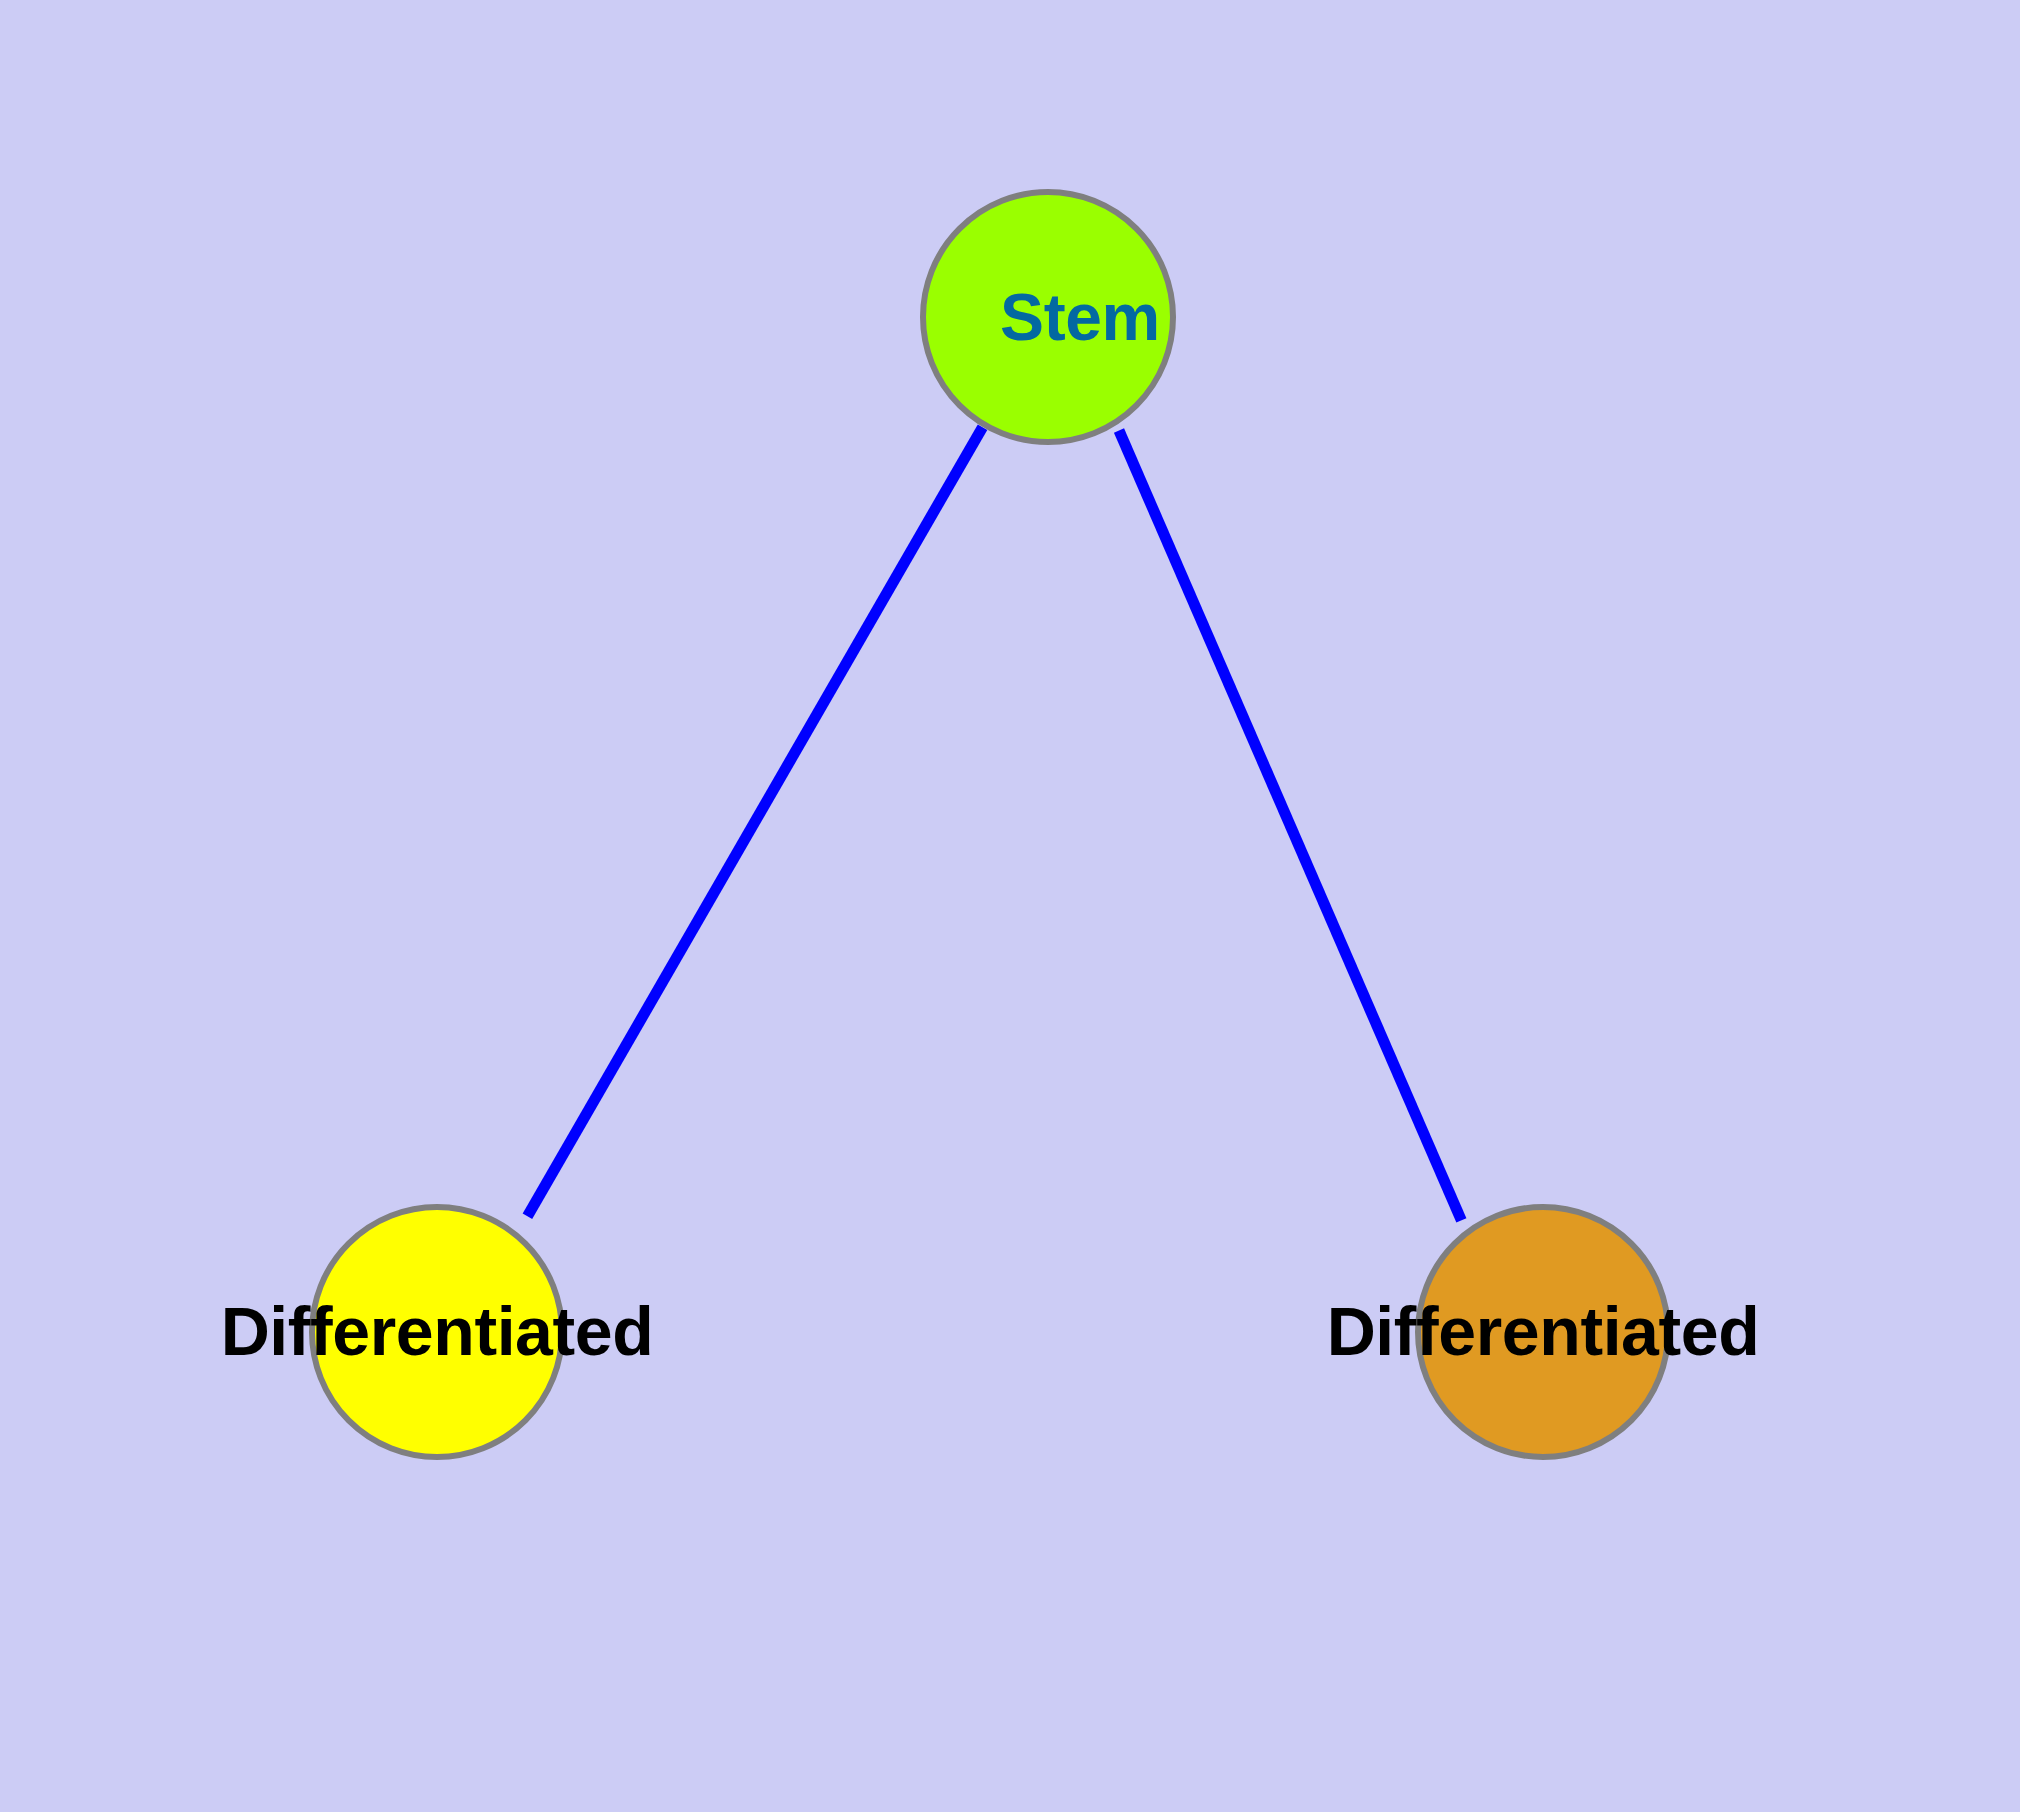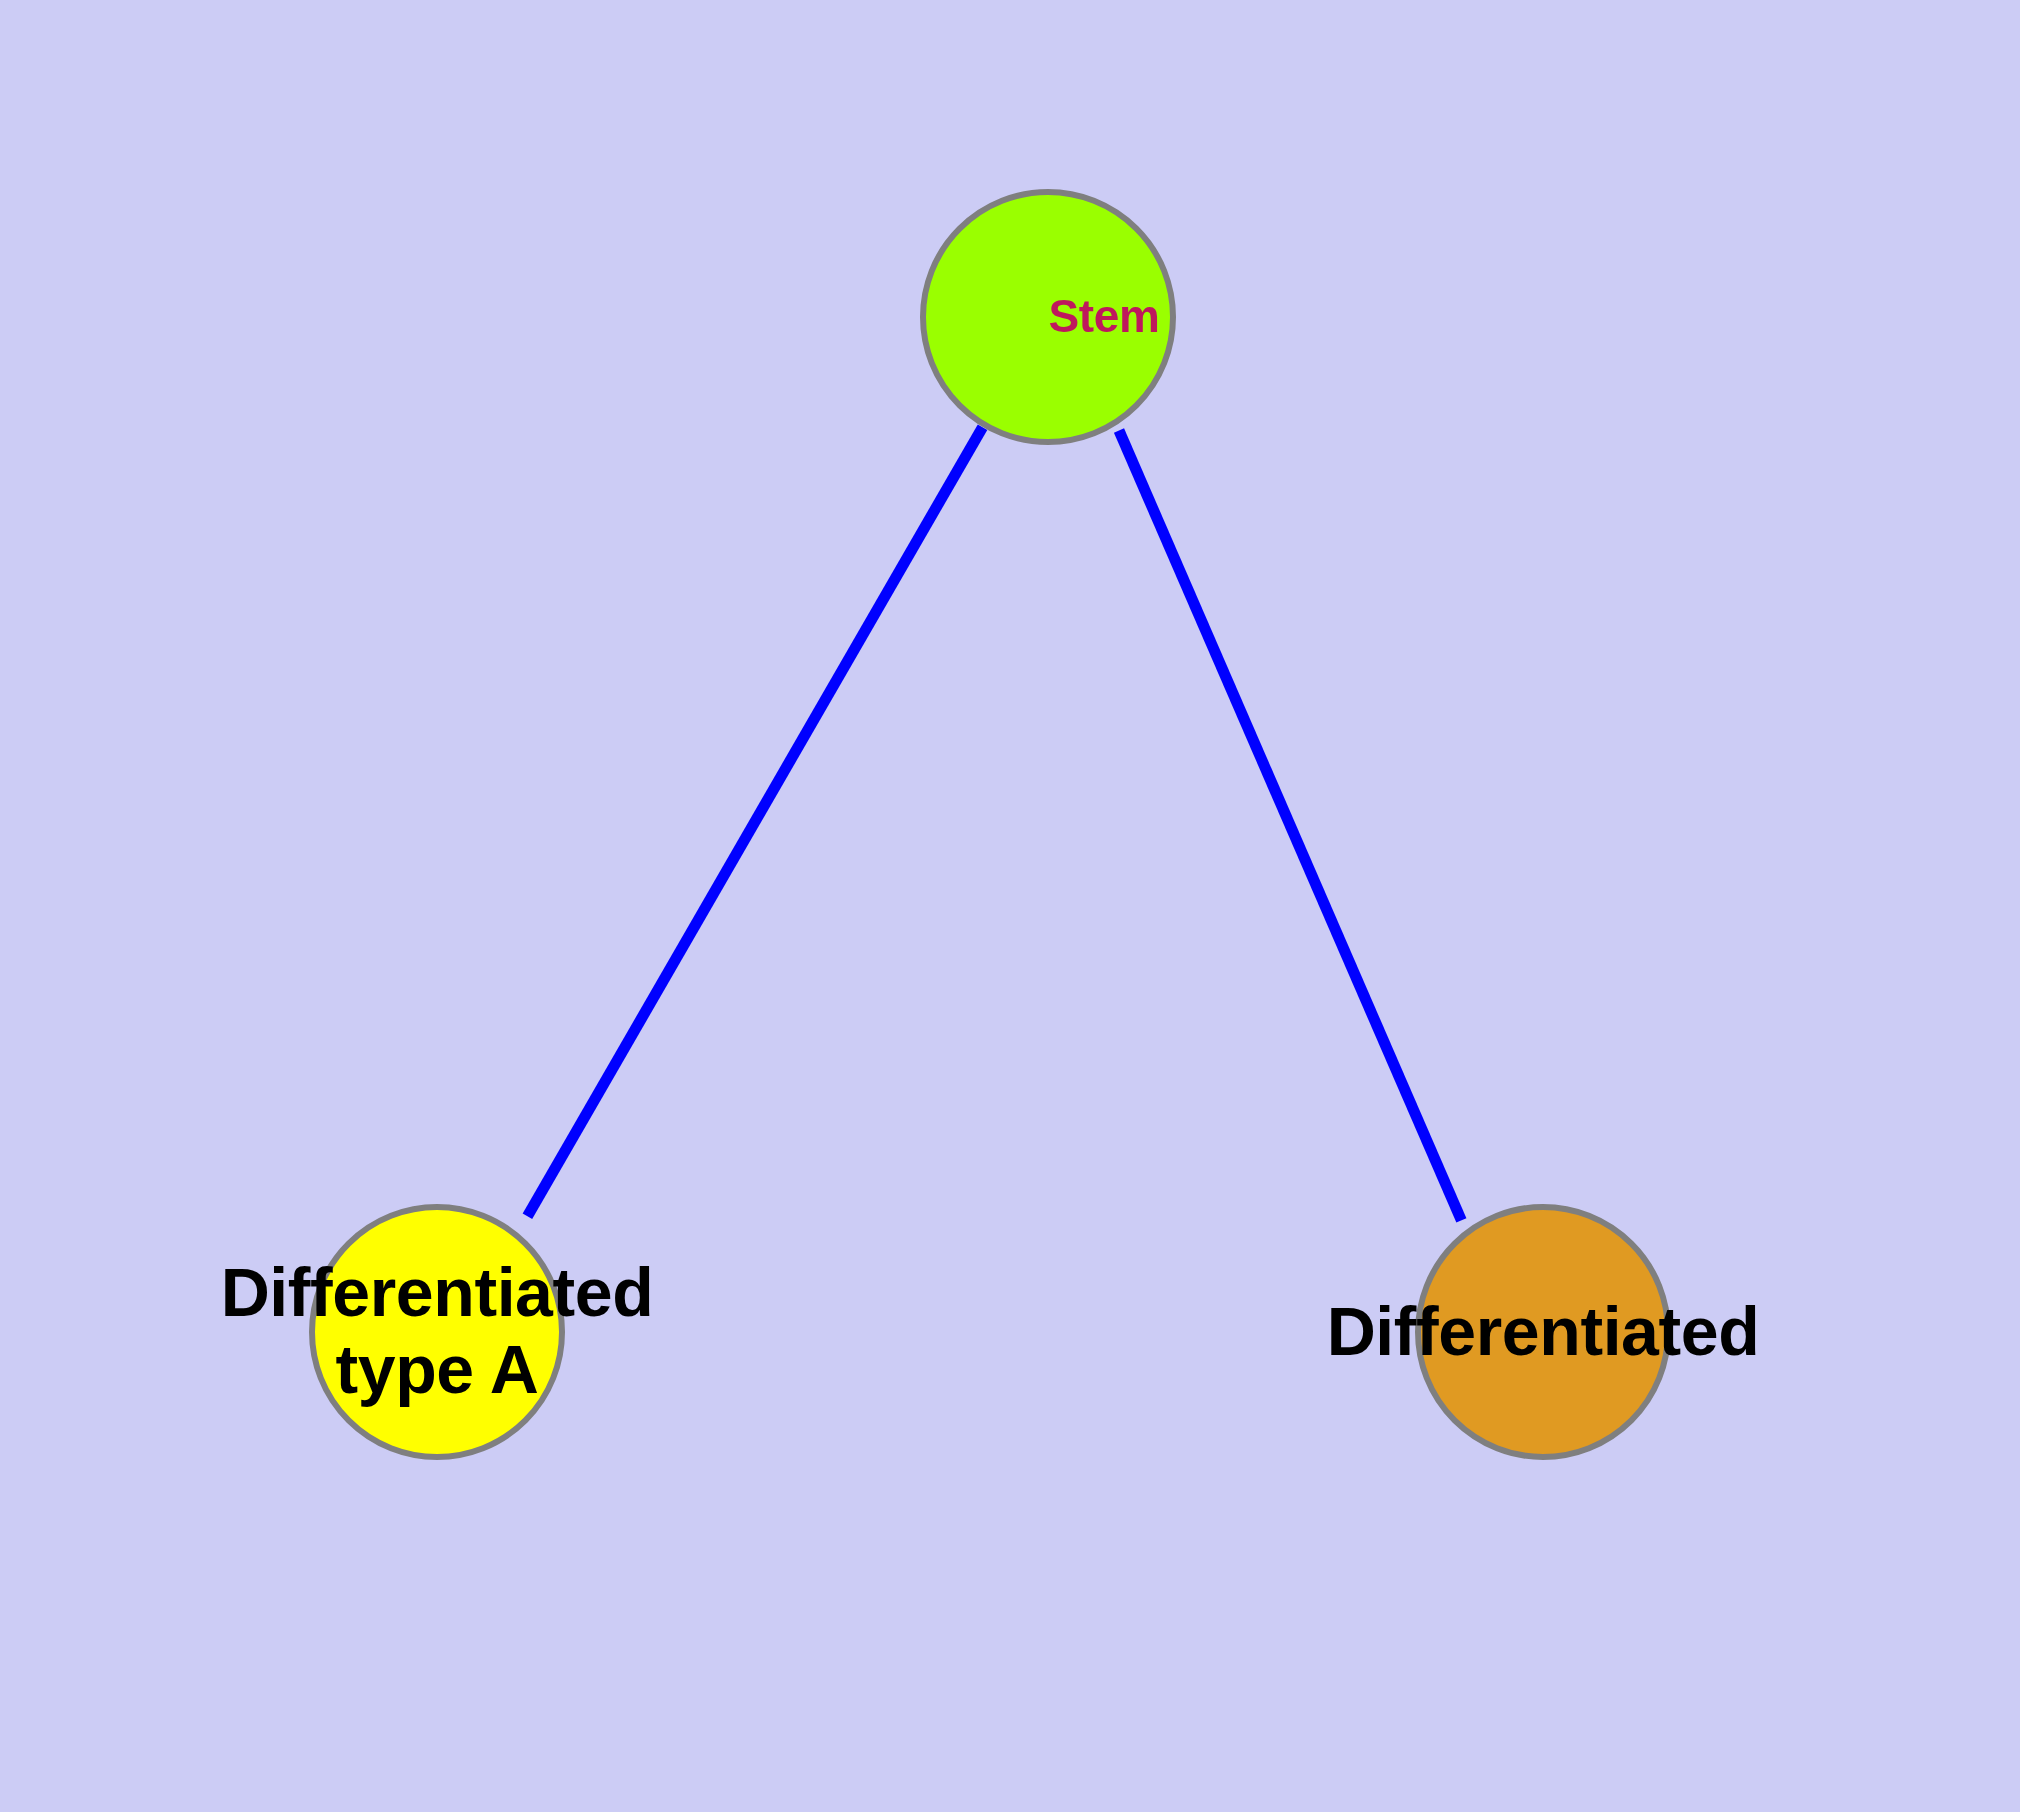--- a/index.html
+++ b/index.html
@@ -51,25 +51,24 @@
 
   <svg id="edge-layer" viewBox="0 0 2384 2138" width="2021" height="1812">
     <line x1="1159" y1="504" x2="622" y2="1435" stroke="#0000ff" stroke-width="13" stroke-linecap="butt"></line>
     <line x1="1320" y1="508" x2="1724" y2="1440" stroke="#0000ff" stroke-width="13" stroke-linecap="butt"></line>
   </svg>
 
   <div class="graph-node" style="left: 920px; top: 189px; width: 256px; height: 256px; background: rgb(154, 255, 0); border-color: rgb(127, 127, 127); border-width: 6px;"></div>
   <div class="graph-node" style="left: 309px; top: 1204px; width: 256px; height: 256px; background: rgb(255, 255, 0); border-color: rgb(127, 127, 127); border-width: 6px;"></div>
   <div class="graph-node" style="left: 1415px; top: 1204px; width: 256px; height: 256px; background: rgb(224, 154, 34); border-color: rgb(127, 127, 127); border-width: 6px;"></div>
 
-  <div class="node-label" style="left: 1104px; top: 317px; font-size: 46px; color: #be185d;">
+  <div class="node-label" style="left: 1080px; top: 317px; font-size: 66px; color: #0369a1;">
       <div>Stem</div>
     </div>
   <div class="node-label" style="left: 437px; top: 1331px; font-size: 68px; color: rgb(0, 0, 0);">
       <div>Differentiated</div>
-      <div>type A</div>
     </div>
   <div class="node-label" style="left: 1543px; top: 1331px; font-size: 68px; color: rgb(0, 0, 0);">
       <div>Differentiated</div>
     </div>
 
 </div>
 
 
 </body></html>

